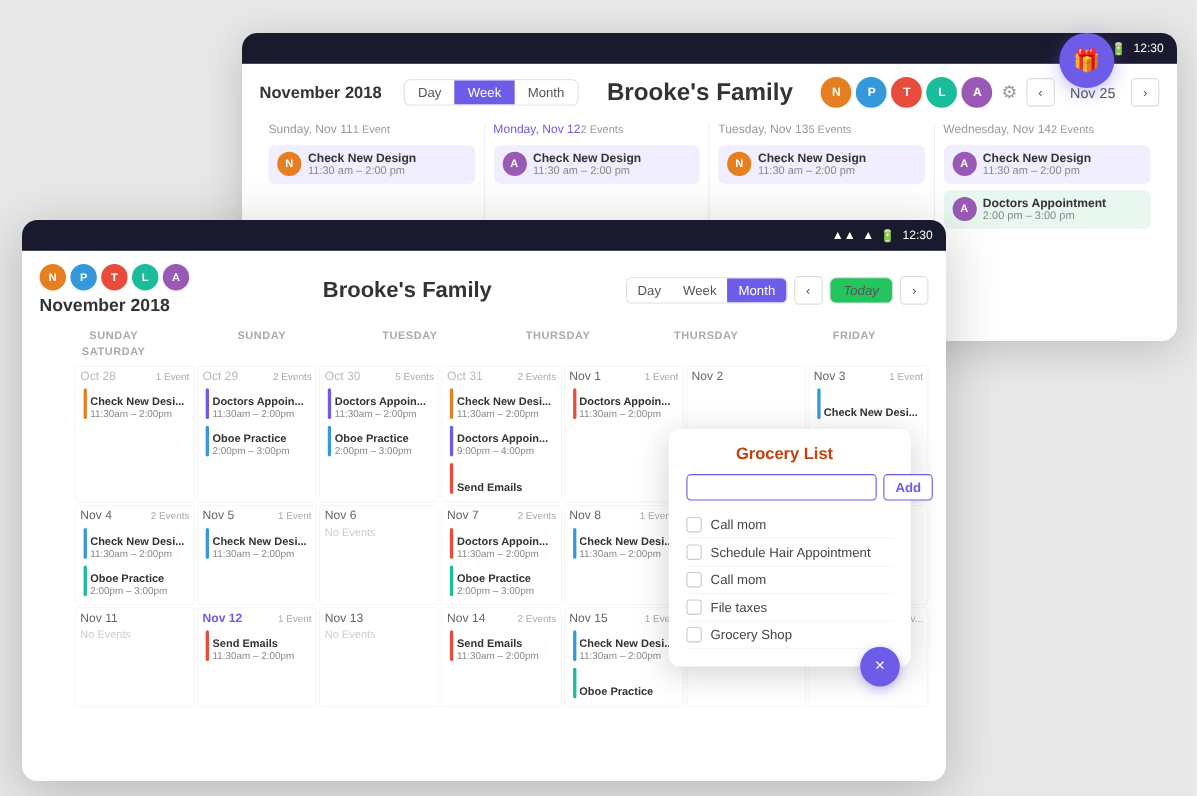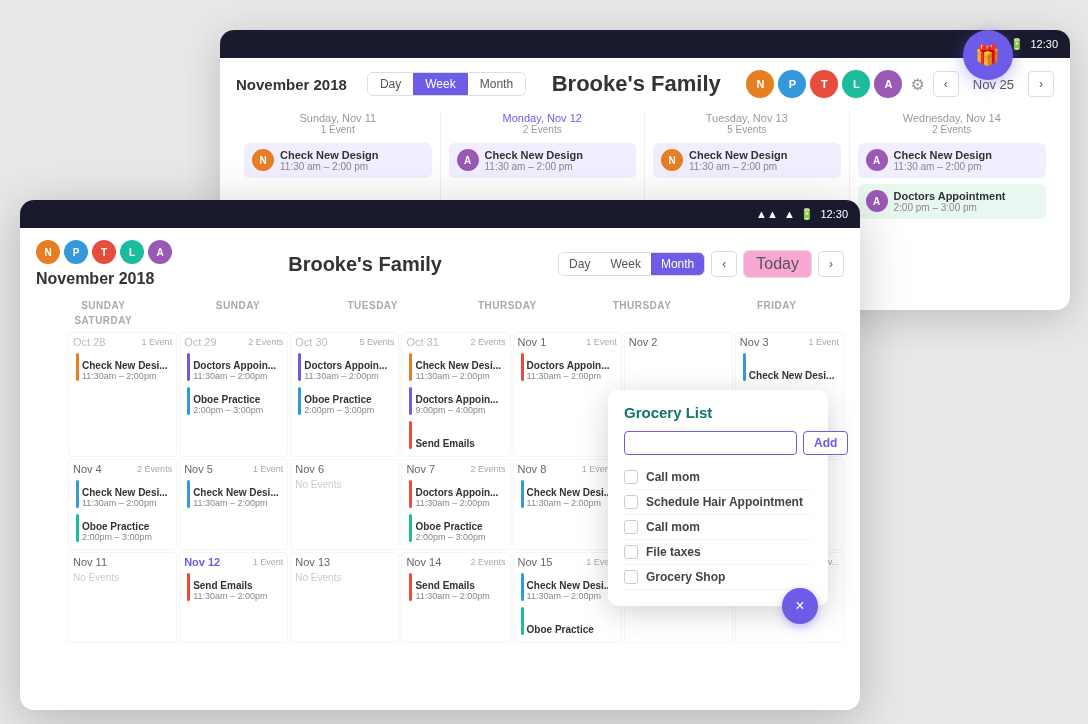--- a/index.html
+++ b/index.html
@@ -128,24 +128,22 @@
       grid-template-columns: repeat(4, 1fr);
       gap: 0;
     }
     .back-day-col {
       border-right: 1px solid #f0f0f0;
       padding: 0 8px;
     }
     .back-day-col:last-child { border-right: none; }
     .back-day-header {
       display: flex;
-      justify-content: space-between;
       align-items: center;
       margin-bottom: 8px;
-      flex-direction: column;
     }
     .back-day-name {
       font-size: 11px;
       color: #999;
     }
     .back-day-events-count {
       font-size: 10px;
       color: #999;
     }
     .back-event {
@@ -245,26 +243,27 @@
       background: #fff;
       color: #555;
       border: none;
     }
     .front-view-tab.active {
       background: #6c5ce7;
       color: #fff;
     }
     .today-btn {
       padding: 4px 12px;
-      font-size: 16px;
+      font-size: 12px;
       border: 1.5px solid #ddd;
       border-radius: 6px;
-      background: #f9a8d4;
+      background: #22c55e;
       color: #555;
       cursor: pointer;
+      font-style: italic;
     }
 
     
     .month-grid {
       width: 100%;
     }
     .month-header-row {
       display: grid;
       grid-template-columns: repeat(6, 1fr);
       margin-bottom: 4px;
@@ -363,22 +362,23 @@
       width: 220px;
       background: #fff;
       border-radius: 10px;
       box-shadow: 0 6px 30px rgba(0,0,0,0.18);
       padding: 14px 16px 16px;
       z-index: 100;
     }
     .grocery-title {
       font-size: 15px;
       font-weight: 700;
-      color: #0f766e;
+      color: #c2410c;
       margin-bottom: 10px;
+      margin-left: 45px;
     }
     .grocery-input-row {
       display: flex;
       gap: 6px;
       margin-bottom: 10px;
     }
     .grocery-input {
       flex: 1;
       border: 1.5px solid #6c5ce7;
       border-radius: 4px;
@@ -407,21 +407,20 @@
     .grocery-checkbox {
       width: 14px;
       height: 14px;
       border: 1.5px solid #ccc;
       border-radius: 3px;
       flex-shrink: 0;
     }
     .grocery-item-label {
       font-size: 12px;
       color: #444;
-      font-weight: bold;
     }
     .grocery-close-btn {
       position: absolute;
       bottom: -18px;
       right: 10px;
       width: 36px;
       height: 36px;
       border-radius: 50%;
       background: #6c5ce7;
       color: #fff;

